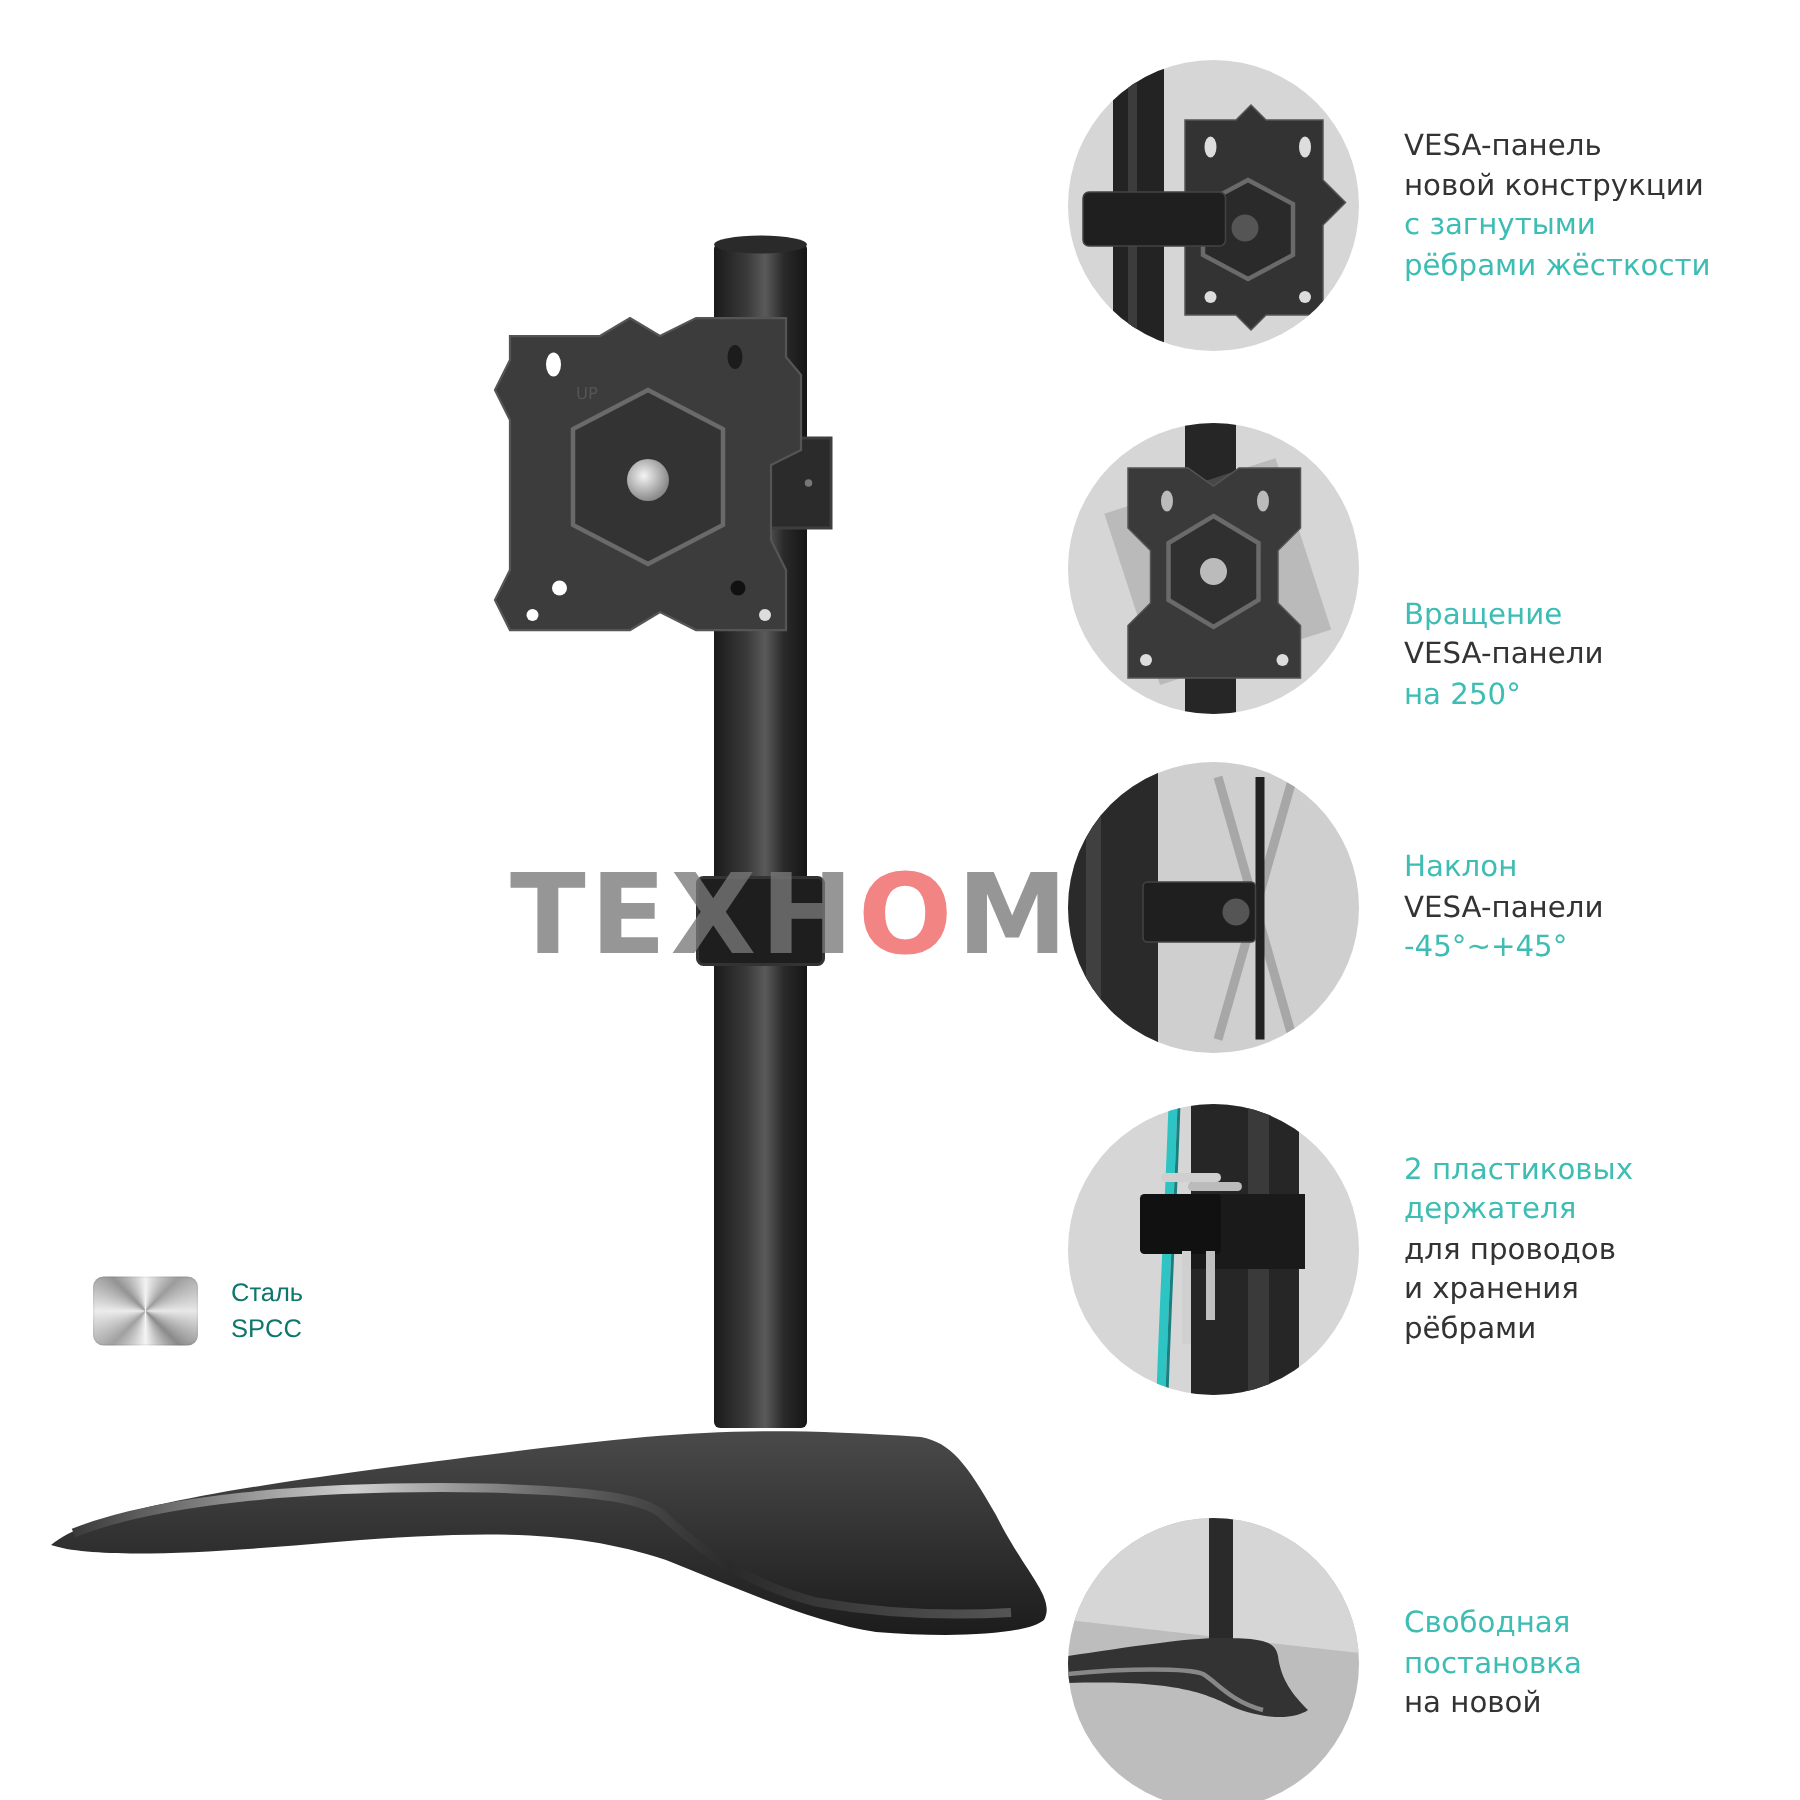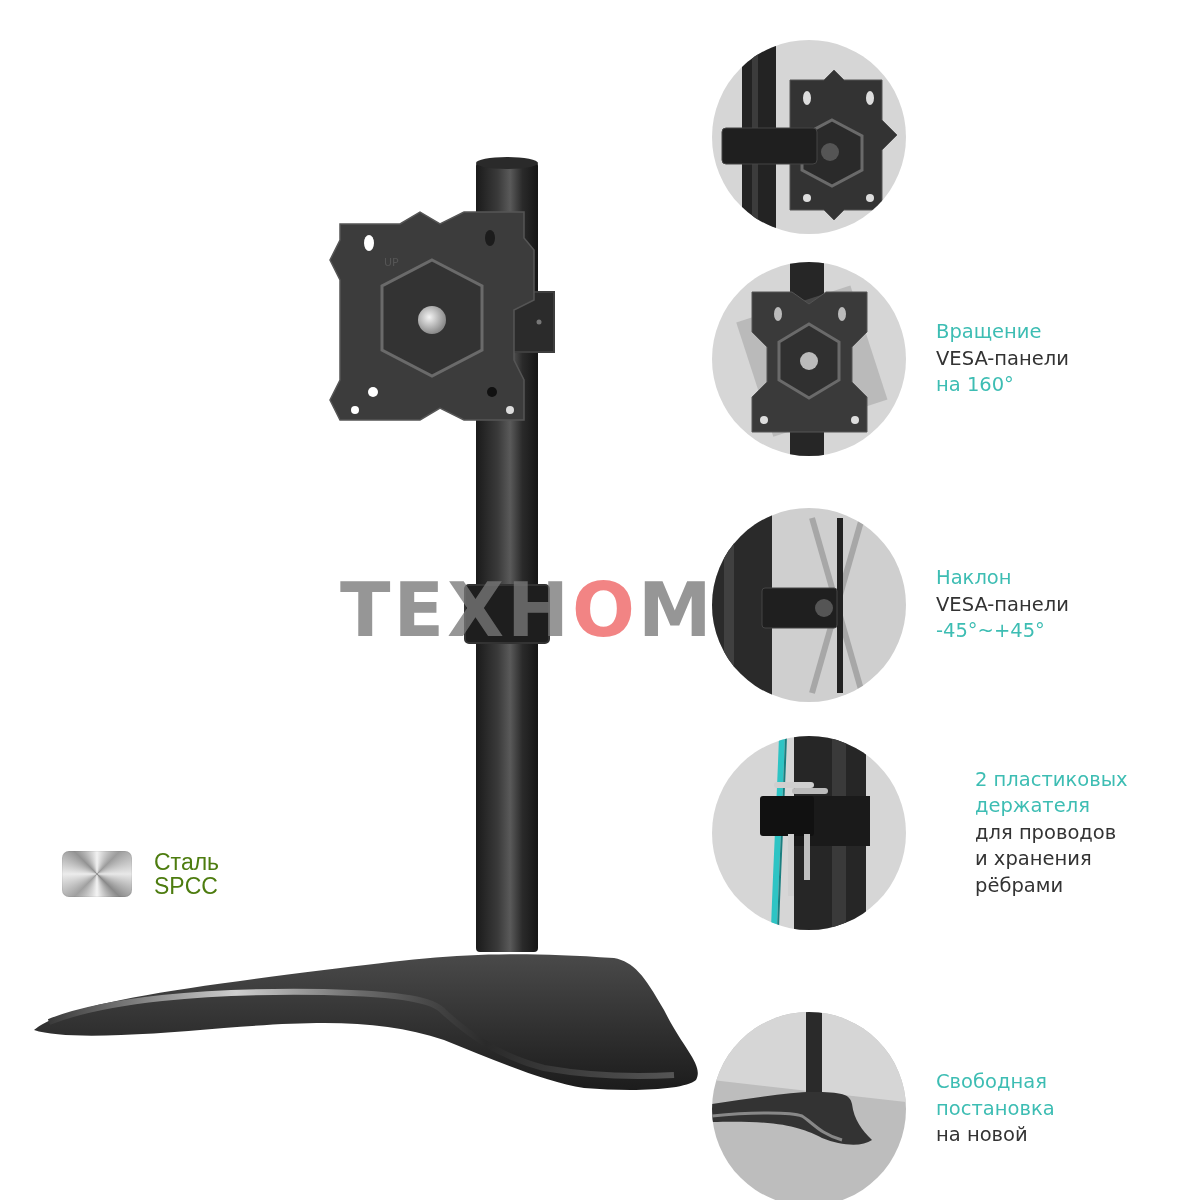--- a/index.html
+++ b/index.html
@@ -12,21 +12,21 @@
   .product { position: absolute; left: 0; top: 0; width: 700px; height: 1200px; margin-left: 24px; }
   .product svg { position: absolute; left: 0; top: 0; }
 
   
   .material { position: absolute; left: 62px; top: 850px; display: flex; align-items: center; gap: 22px; }
   .material .swatch {
     width: 70px; height: 46px; border-radius: 7px;
     background: conic-gradient(from 0deg at 50% 50%, #f2f2f2, #9c9c9c, #e8e8e8, #8a8a8a, #f4f4f4, #a0a0a0, #ececec, #939393, #f2f2f2);
     box-shadow: inset 0 0 0 1px rgba(0,0,0,0.05);
   }
-  .material .label { font-size: 23px; line-height: 24px; color: #4d7c0f; font-family: "Liberation Sans", sans-serif; }
+  .material .label { font-size: 17px; line-height: 24px; color: #0f766e; font-family: "Liberation Sans", sans-serif; }
 
   
   .watermark {
     position: absolute; left: 340px; top: 570px; height: 80px;
     font-family: "DejaVu Sans", sans-serif; font-weight: bold; font-size: 74px; letter-spacing: 3px;
     color: rgba(120,120,120,0.78); white-space: nowrap; display: flex; align-items: center;
     pointer-events: none;
   }
   .watermark .power { color: rgba(240,110,110,0.85); position: relative; display: inline-block; }
 
@@ -38,23 +38,23 @@
   }
   .feature .circle svg { position: absolute; left: 0; top: 0; }
   .feature .text {
     margin-left: 30px; font-size: 19.5px; line-height: 26.5px; color: #333;
     font-family: "DejaVu Sans", sans-serif;
   }
   .feature .text .accent { color: #3dbdb3; }
   .feature .text span { display: block; white-space: nowrap; }
 
   #f1 { top: 40px; }
-  #f2 { top: 262px; }
+  #f2 { top: 282px; align-items: flex-end; }
   #f3 { top: 508px; }
-  #f4 { top: 736px; gap: 39px; }
+  #f4 { top: 736px; }
   #f5 { top: 1012px; }
 </style>
 </head>
 <body>
 
 <div class="stage">
 
   <div class="product">
     <svg width="700" height="1200" viewBox="0 0 700 1200">
       <defs>
@@ -132,20 +132,26 @@
         <path d="M78,40 L112,40 L122,30 L132,40 L170,40 L170,80 L185,95 L170,110 L170,170 L132,170 L122,180 L112,170 L78,170 Z" fill="#333" stroke="#555"></path>
         <path d="M120,80 L150,96 L150,130 L120,146 L90,130 L90,96 Z" fill="#2a2a2a" stroke="#6a6a6a" stroke-width="3"></path>
         <rect x="10" y="88" width="95" height="36" rx="4" fill="#1f1f1f" stroke="#444"></rect>
         <circle cx="118" cy="112" r="9" fill="#555"></circle>
         <ellipse cx="95" cy="58" rx="4" ry="7" fill="#ddd"></ellipse>
         <ellipse cx="158" cy="58" rx="4" ry="7" fill="#ddd"></ellipse>
         <circle cx="95" cy="158" r="4" fill="#ddd"></circle>
         <circle cx="158" cy="158" r="4" fill="#ddd"></circle>
       </svg>
     </div>
+    <div class="text">
+      <span>VESA-панель</span>
+      <span>новой конструкции</span>
+      <span class="accent">с загнутыми</span>
+      <span class="accent">рёбрами жёсткости</span>
+    </div>
   </div>
 
   <div class="feature" id="f2">
     <div class="circle">
       <svg width="194" height="194" viewBox="0 0 194 194">
         <rect x="78" y="0" width="34" height="194" fill="#262626"></rect>
         <g transform="rotate(-18 97 100)" opacity="0.35">
           <path d="M40,40 L160,40 L160,160 L40,160 Z" fill="#888"></path>
         </g>
         <path d="M40,30 L80,30 L97,42 L114,30 L155,30 L155,70 L140,85 L140,120 L155,135 L155,170 L40,170 L40,135 L55,120 L55,85 L40,70 Z" fill="#3a3a3a" stroke="#555"></path>
@@ -153,21 +159,21 @@
         <circle cx="97" cy="99" r="9" fill="#bbb"></circle>
         <ellipse cx="66" cy="52" rx="4" ry="7" fill="#bbb"></ellipse>
         <ellipse cx="130" cy="52" rx="4" ry="7" fill="#bbb"></ellipse>
         <circle cx="52" cy="158" r="4" fill="#ddd"></circle>
         <circle cx="143" cy="158" r="4" fill="#ddd"></circle>
       </svg>
     </div>
     <div class="text">
       <span class="accent">Вращение</span>
       <span>VESA-панели</span>
-      <span class="accent">на 160°</span>
+      <span class="accent">на 250°</span>
     </div>
   </div>
 
   <div class="feature" id="f3">
     <div class="circle" style="background:#cfcfcf;">
       <svg width="194" height="194" viewBox="0 0 194 194">
         <rect x="0" y="0" width="60" height="194" fill="#2a2a2a"></rect>
         <rect x="12" y="0" width="10" height="194" fill="#404040"></rect>
         <g opacity="0.45" stroke="#777" stroke-width="6">
           <line x1="100" y1="10" x2="150" y2="185"></line>

